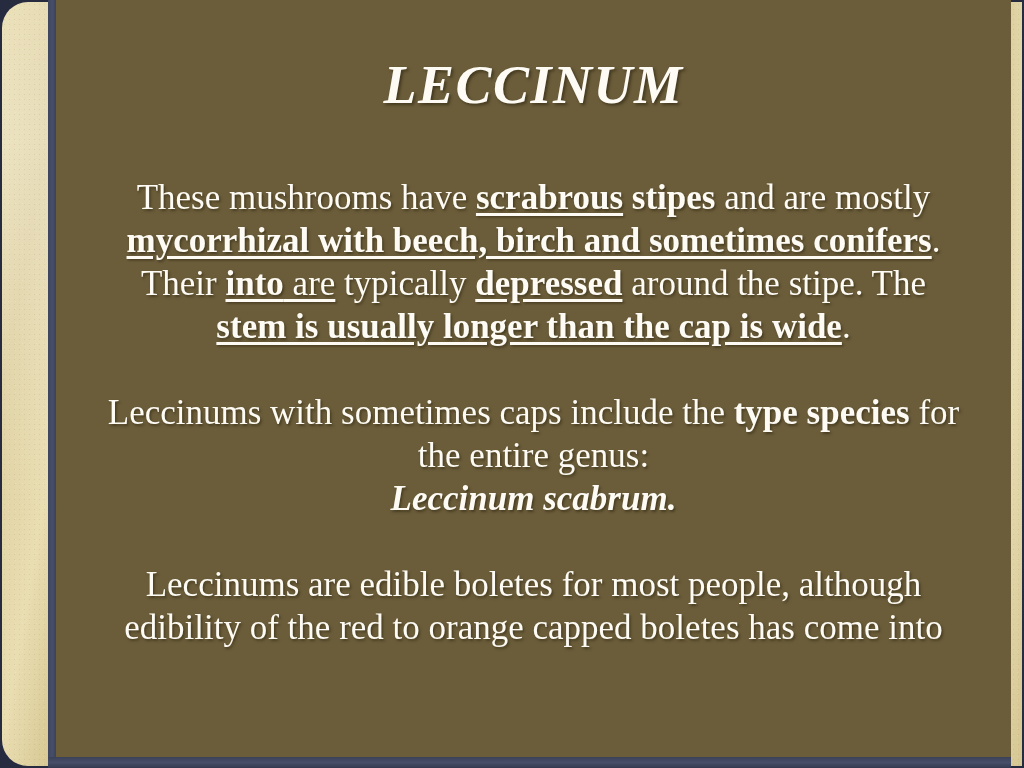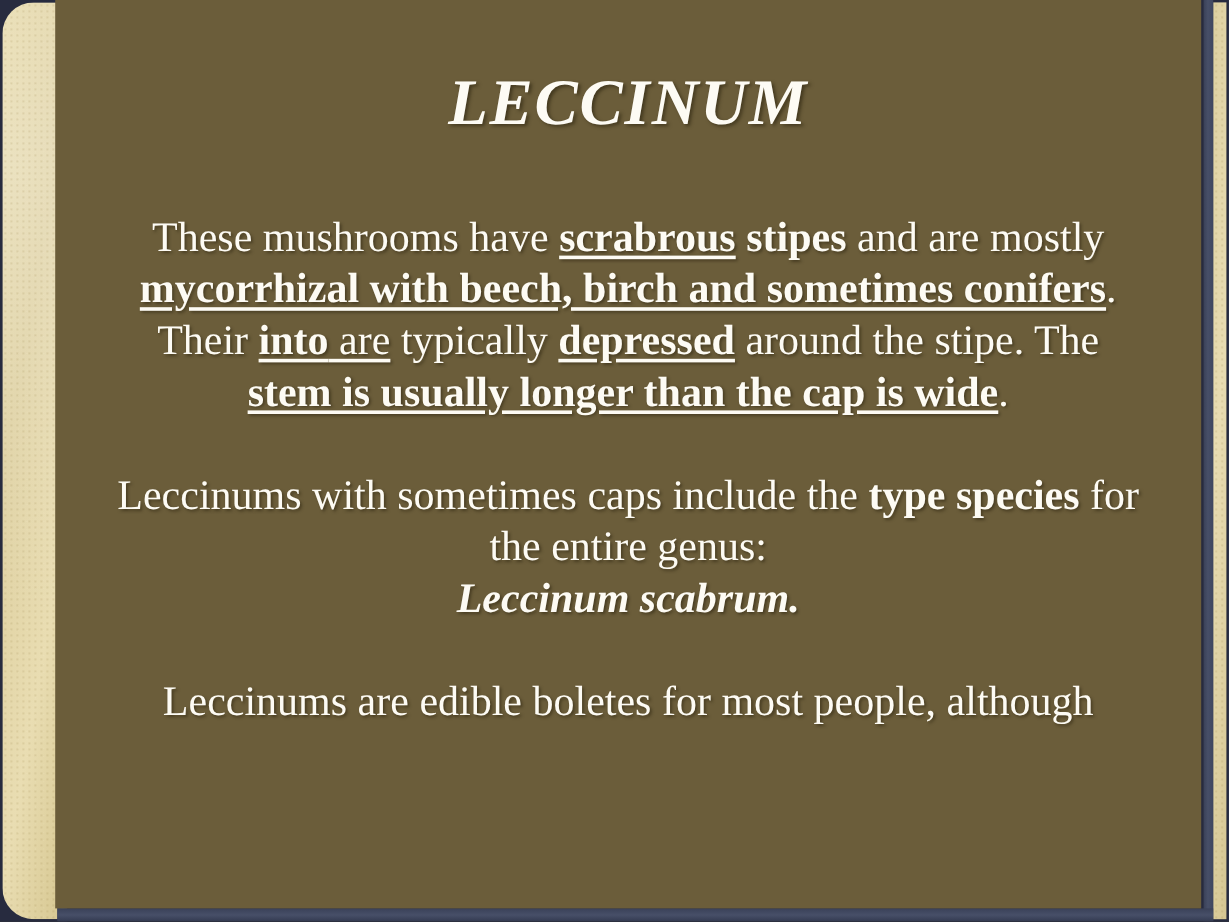--- a/index.html
+++ b/index.html
@@ -96,21 +96,21 @@
     left: 48px;
     right: 13px;
     bottom: 0;
     height: 11px;
     background: linear-gradient(180deg, #3a4158 0%, #474f68 50%, #333a50 100%);
   }
 
   
   .content-panel {
     position: absolute;
-    left: 46px;
+    left: 56px;
     top: 0;
     width: 955px;
     height: 757px;
     background: #6b5d3a;
   }
 
   .slide-title {
     position: absolute;
     left: 0;
     right: 0;
@@ -183,18 +183,19 @@
         <span>the entire genus:</span>
         <br>
         <span class="bi">Leccinum scabrum</span><span class="bi">.</span>
       </p>
 
       <div class="para-gap"></div>
 
       <p class="para">
         <span>Leccinums are edible boletes for most people, although</span>
         <br>
+        <span>edibility of the red to orange capped boletes has come into</span>
         <br>
       </p>
 
     </div>
   </div>
 </div>
 
 </body></html>

